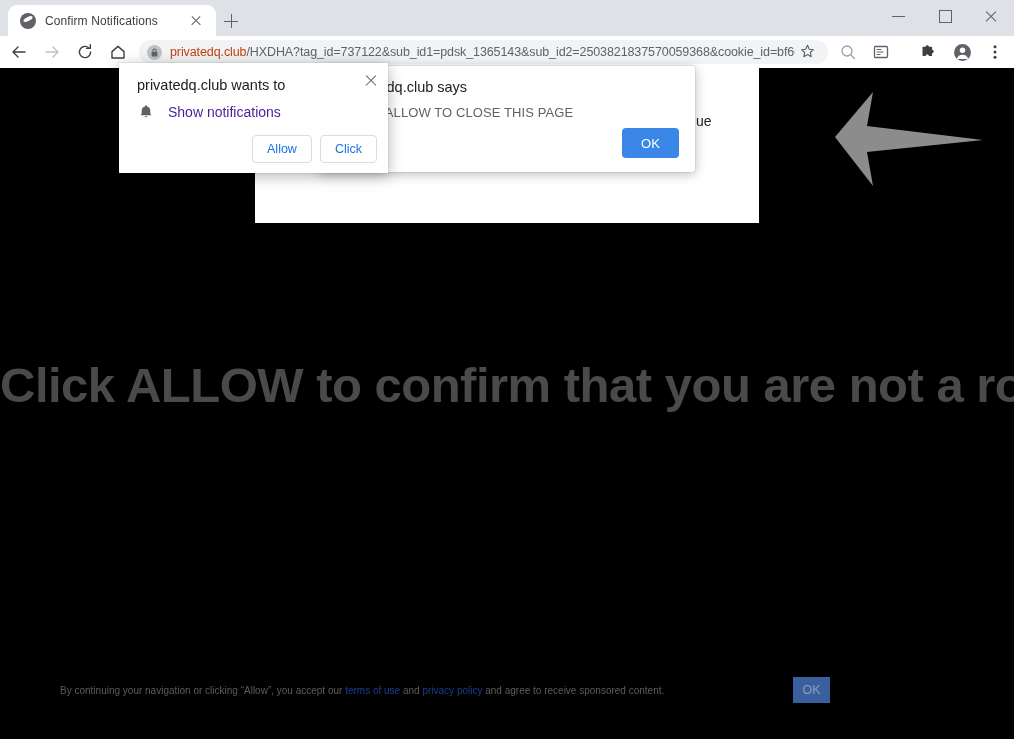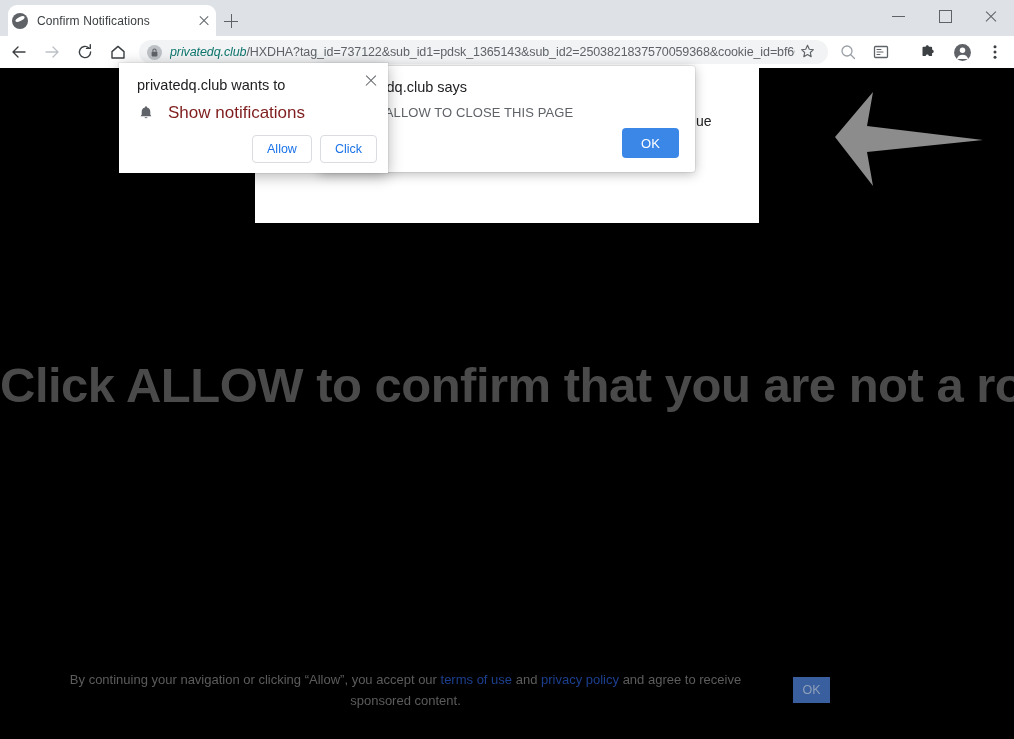--- a/index.html
+++ b/index.html
@@ -40,21 +40,21 @@
   .tab {
     position: absolute;
     left: 8px;
     top: 5px;
     width: 208px;
     height: 31px;
     background: #ffffff;
     border-radius: 9px 9px 0 0;
     display: flex;
     align-items: center;
-    padding: 0 4px;
+    padding: 0 12px;
     box-sizing: border-box;
   }
   .tab-favicon {
     width: 16px;
     height: 16px;
     flex: 0 0 16px;
     margin-right: 9px;
     border-radius: 50%;
     background: #5f6368;
     position: relative;
@@ -179,21 +179,21 @@
     position: relative;
   }
   .urltext {
     font-size: 12.5px;
     color: #5f6368;
     white-space: nowrap;
     overflow: hidden;
     flex: 1 1 auto;
     letter-spacing: -0.1px;
   }
-  .urltext .host { color: #0f766e; font-style: italic; }
+  .urltext .host { color: #c2410c; }
   .endbtns {
     display: flex;
     align-items: center;
     flex: 0 0 auto;
     padding-right: 3px;
   }
 
   
   .viewport {
     position: absolute;
@@ -252,22 +252,22 @@
     left: 0;
     bottom: 0;
     width: 1014px;
     height: 62px;
     background: #000000;
     display: flex;
     align-items: center;
   }
   .consent-text {
     flex: 1 1 auto;
-    text-align: center;
-    font-size: 13px;
+    text-align: left;
+    font-size: 10px;
     line-height: 21px;
     color: #5c5c5c;
     padding: 0 42px 0 60px;
     box-sizing: border-box;
   }
   .consent-text a {
     color: #1c3f8f;
     text-decoration: none;
   }
   .consent-ok {
@@ -371,22 +371,22 @@
     display: flex;
     align-items: center;
   }
   .perm-bell {
     width: 18px; height: 18px;
     flex: 0 0 18px;
     margin-right: 13px;
     position: relative;
   }
   .perm-label {
-    font-size: 17px;
-    color: #7f1d1d;
+    font-size: 14px;
+    color: #4c1d95;
     white-space: nowrap;
   }
   .perm-actions {
     position: absolute;
     right: 11px;
     bottom: 10px;
     display: flex;
     gap: 8px;
   }
   .perm-btn {

